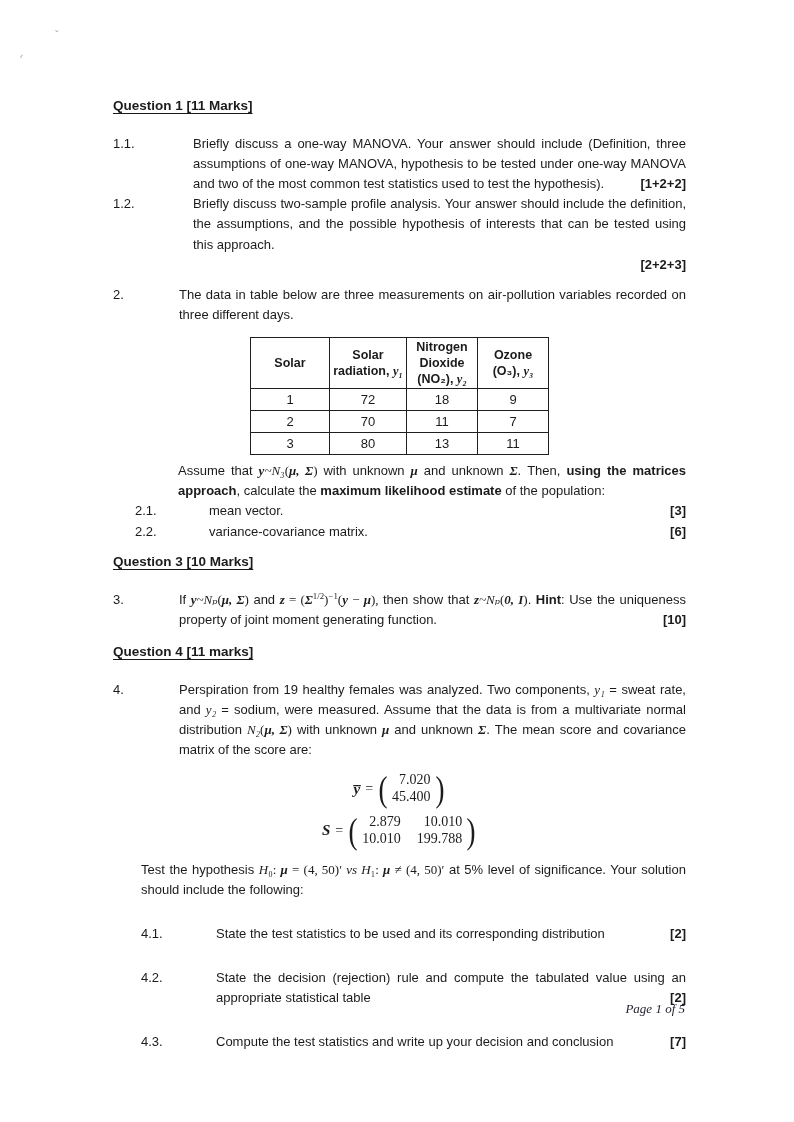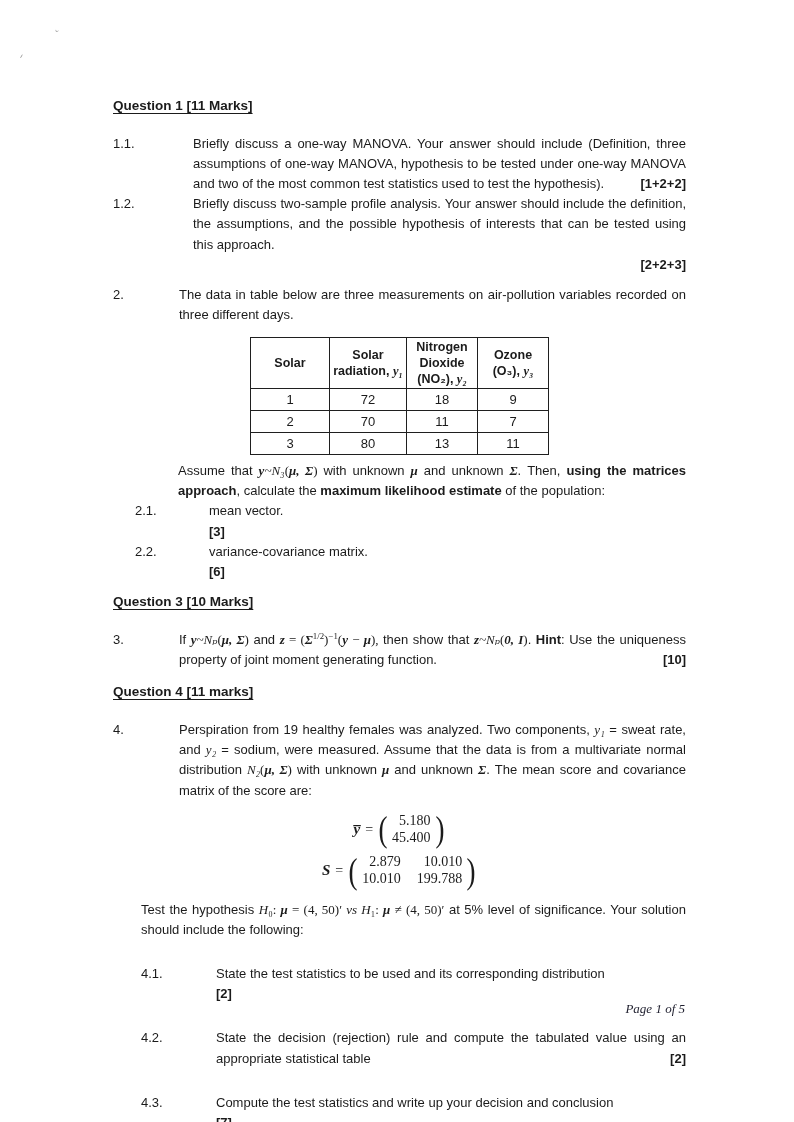--- a/index.html
+++ b/index.html
@@ -29,21 +29,21 @@
   .cols-42 { grid-template-columns:42px 1fr; }
   .cols-28 { grid-template-columns:28px 1fr; }
   .cols-36 { grid-template-columns:36px 1fr; }
   .cols-37 { grid-template-columns:37px 1fr; }
   .ml-22 { margin-left:22px; }
   .ml-28 { margin-left:28px;margin-top:24px; }
   .itext { text-align:justify; position:relative; }
   .marks { font-weight:bold; white-space:nowrap; }
   .marks-abs { position:absolute; right:0; bottom:0; }
   .marks-line { text-align:right; font-weight:bold; }
-  .flexline { display:flex; justify-content:space-between; align-items:flex-start;flex-direction:column; }
+  .flexline { display:flex; justify-content:space-between; align-items:center; }
 
   
   .b { font-weight:bold; }
   .m   { font-family:"Liberation Serif","DejaVu Serif","DejaVu Sans",serif; }
   .mi  { font-family:"Liberation Serif","DejaVu Serif","DejaVu Sans",serif; font-style:italic; }
   .mbi { font-family:"Liberation Serif","DejaVu Serif","DejaVu Sans",serif; font-style:italic; font-weight:bold; }
   .msup{ font-family:"Liberation Serif","DejaVu Serif","DejaVu Sans",serif; font-size:0.68em; vertical-align:super; line-height:0; }
 
   
   .q2table { border-collapse:collapse; margin:12px auto 6px auto; }
@@ -187,21 +187,21 @@
       <div class="item cols-28">
         <span class="num">4.</span>
         <div class="itext"><span>Perspiration from 19 healthy females was analyzed. Two components, </span><span class="mi">y₁</span><span> = sweat rate, and </span><span class="mi">y₂</span><span> = sodium, were measured. Assume that the data is from a multivariate normal distribution </span><span class="mi">N</span><span class="mi">₂</span><span class="m">(</span><span class="mbi">μ, Σ</span><span class="m">)</span><span> with unknown </span><span class="mbi">μ</span><span> and unknown </span><span class="mbi">Σ</span><span>. The mean score and covariance matrix of the score are:</span></div>
       </div>
 
       <div class="formula f-ybar">
         <span class="fvar">y̅</span>
         <span class="feq">=</span>
         <span class="paren">(</span>
         <span class="mcol">
-          <span>5.180</span>
+          <span>7.020</span>
           <span>45.400</span>
         </span>
         <span class="paren">)</span>
       </div>
 
       <div class="formula f-s">
         <span class="fvar">S</span>
         <span class="feq">=</span>
         <span class="paren">(</span>
         <span class="mgrid">

